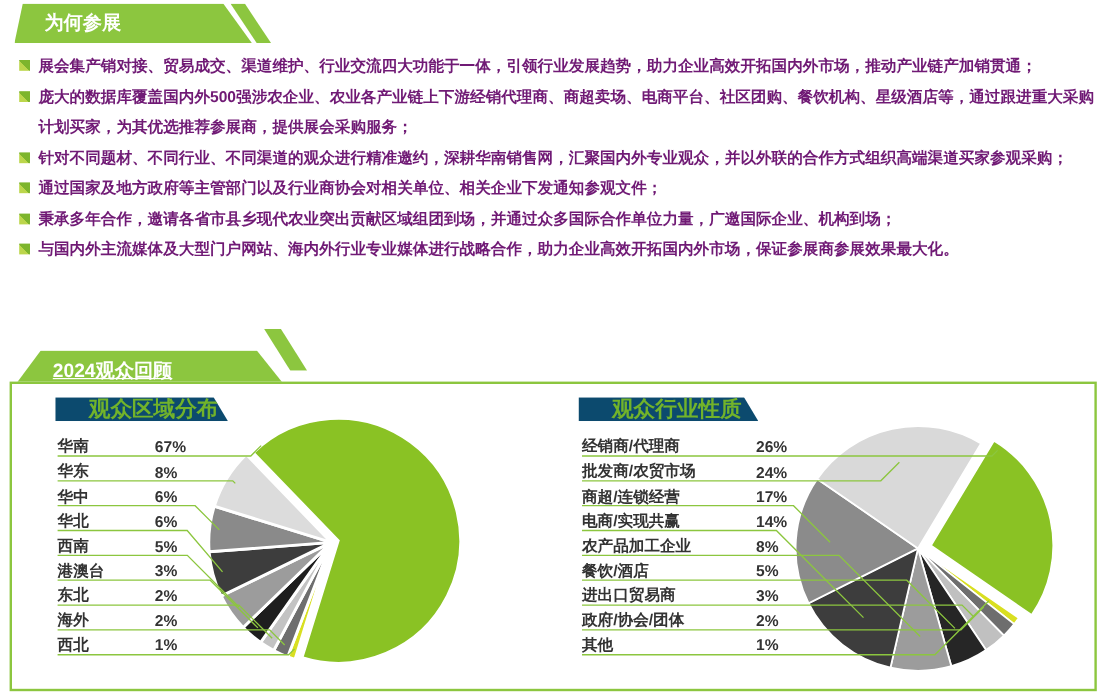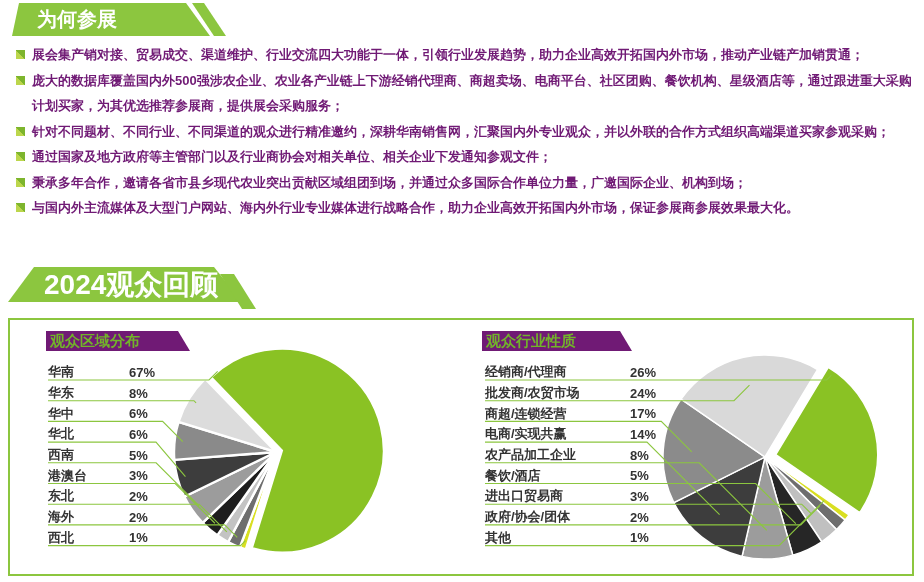--- a/index.html
+++ b/index.html
@@ -10,49 +10,49 @@
     -webkit-font-smoothing:antialiased;
   }
   
   .ribbon{
     position:absolute;background:#8cc63f;color:#fff;font-weight:bold;
     white-space:nowrap;
   }
   .ribbon-tail{position:absolute;background:#8cc63f;}
   #banner1{left:12px;top:3px;width:198px;height:33px;
     clip-path:polygon(7px 0,174px 0,198px 33px,0 33px);
-    font-size:20px;line-height:33px;padding-left:0;text-indent:25px;}
+    font-size:16px;line-height:33px;padding-left:0;text-indent:25px;}
   #banner1-tail{left:192px;top:3px;width:34px;height:33px;
     clip-path:polygon(0 0,12px 0,34px 33px,22px 33px);}
-  #banner2{left:8px;top:267px;width:244px;height:35px;
+  #banner2{left:8px;top:292px;width:244px;height:35px;
     clip-path:polygon(26px 0,206px 0,234px 35px,0 35px);
-    font-size:28px;line-height:35px;text-indent:36px;}
+    font-size:16px;line-height:35px;text-indent:36px;text-decoration:underline;}
   #banner2-tail{left:220px;top:274px;width:38px;height:35px;
     clip-path:polygon(0 0,14px 0,36px 35px,22px 35px);}
   
   #bullets{position:absolute;left:16px;top:42px;width:896px;}
   .bullet-item{
     position:relative;padding-left:16px;color:#701a75;
     font-size:13px;line-height:25.5px;font-weight:600;letter-spacing:0;
   }
   .bullet-marker{
     position:absolute;left:0;top:8px;width:9px;height:9px;
     background:linear-gradient(225deg,#7db52d 0 55%,#bcd64c 55% 100%);
   }
   
   #panel{
     position:absolute;left:8px;top:318px;width:902px;height:254px;
     border:2px solid #8cc63f;background:#fff;
   }
   #chart-svg{position:absolute;left:0;top:0;}
   .chip{
-    position:absolute;height:20px;background:#701a75;
+    position:absolute;height:20px;background:#0c4a6e;
     clip-path:polygon(0 0,calc(100% - 12px) 0,100% 100%,0 100%);
-    color:#72b32a;font-size:15px;font-weight:bold;line-height:20px;
-    padding-left:4px;box-sizing:border-box;
+    color:#72b32a;font-size:18px;font-weight:bold;line-height:20px;
+    padding-left:28px;box-sizing:border-box;
   }
   #chip-0{left:36px;top:11px;width:144px;}
   #chip-1{left:472px;top:11px;width:150px;}
   .legend{position:absolute;top:42px;}
   #legend-0{left:38px;width:140px;}
   #legend-1{left:475px;width:190px;}
   .legend-row{display:flex;align-items:center;height:20.7px;
     font-size:13px;font-weight:bold;color:#333;gap:35px;}
   #legend-0 .legend-label{flex:0 0 46px;}
   #legend-1 .legend-label{flex:0 0 110px;}

